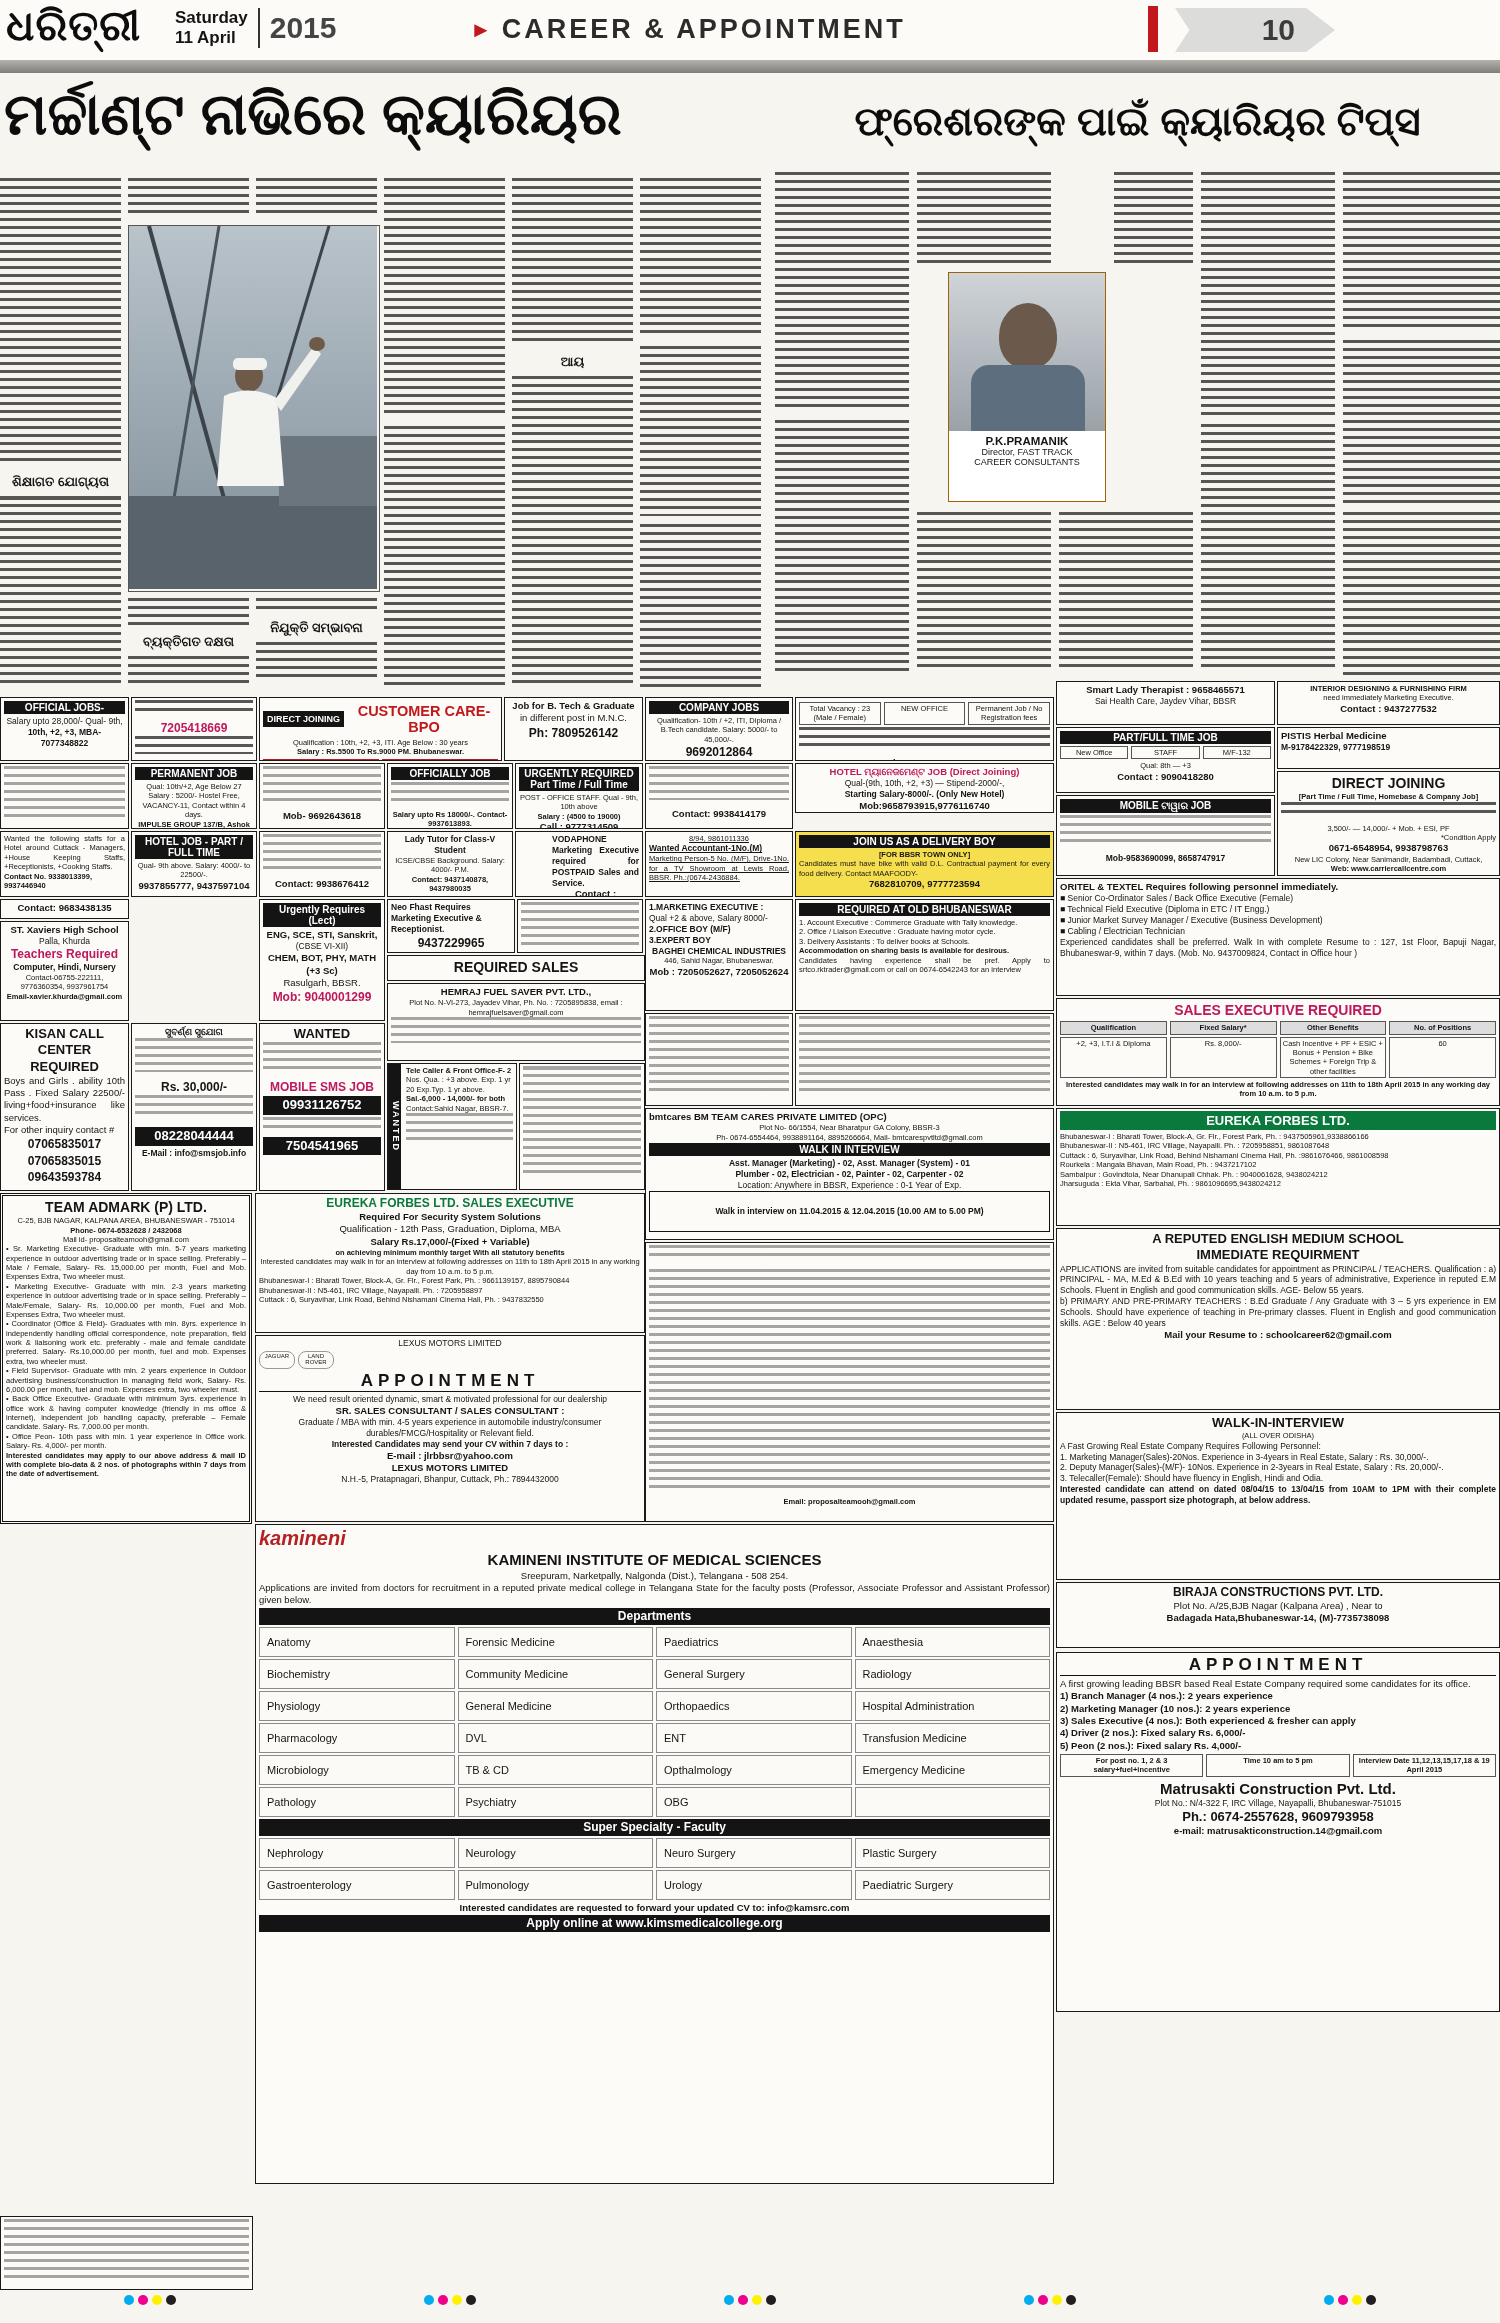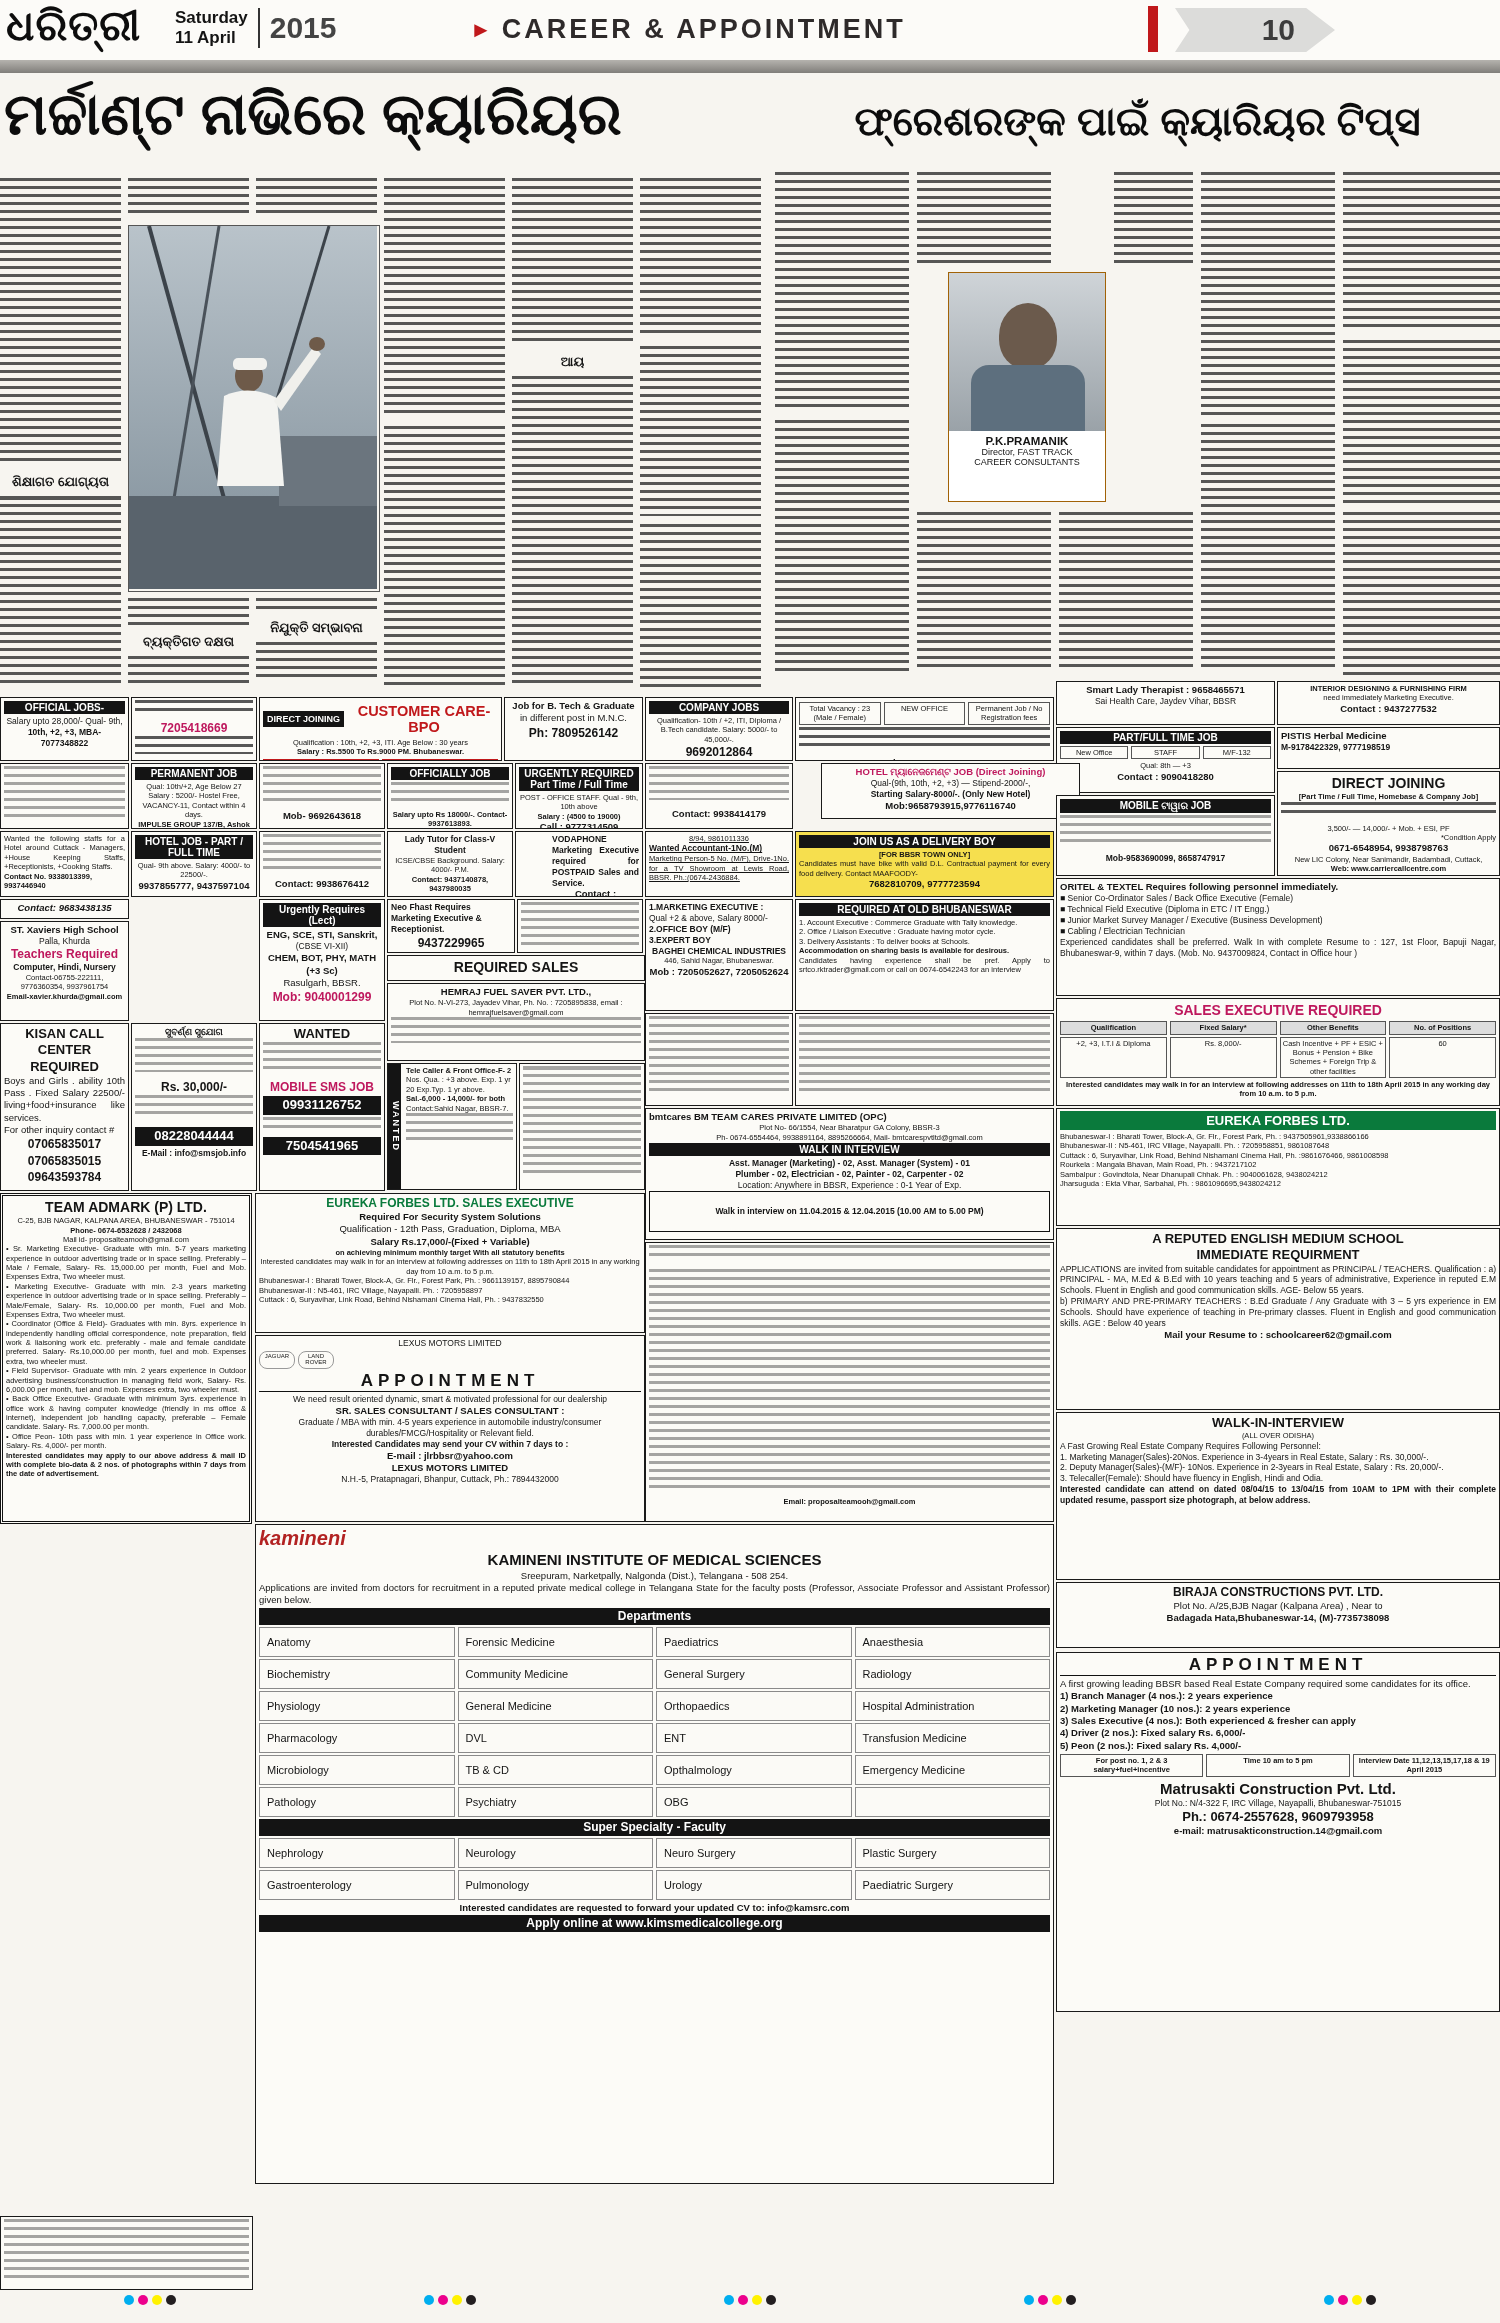--- a/index.html
+++ b/index.html
@@ -291,21 +291,21 @@
       <div class="ad " style="left: 515px; top: 763px; width: 128px; height: 66px;">
         <div class="bar">URGENTLY REQUIRED Part Time / Full Time</div>
         <div class="xxs c">POST - OFFICE STAFF. Qual - 9th, 10th above</div>
         <div class="xxs c b">Salary : (4500 to 19000)</div>
         <div class="s b c">Call : 9777314509</div>
       </div>
       <div class="ad " style="left: 645px; top: 763px; width: 148px; height: 66px;">
         <div class="sim light" style="height: 34px;"></div>
         <div class="s b c">Contact: 9938414179</div>
       </div>
-      <div class="ad " style="left: 821px; top: 763px; width: 259px; height: 56px;">
+      <div class="ad " style="left: 795px; top: 763px; width: 259px; height: 50px;">
         <div class="s b c red">HOTEL ମ୍ୟାନେଜମେଣ୍ଟ JOB (Direct Joining)</div>
         <div class="xs c">Qual-(9th, 10th, +2, +3) — Stipend-2000/-,</div>
         <div class="xs c b">Starting Salary-8000/-. (Only New Hotel)</div>
         <div class="s b c">Mob:9658793915,9776116740</div>
       </div>
       <div class="ad " style="left: 0px; top: 831px; width: 129px; height: 66px;">
         <div class="xxs j">Wanted the following staffs for a Hotel around Cuttack - Managers, +House Keeping Staffs, +Receptionists, +Cooking Staffs.</div>
         <div class="xxs b">Contact No. 9338013399, 9937446940</div>
       </div>
       <div class="ad " style="left: 131px; top: 831px; width: 126px; height: 66px;">
@@ -343,21 +343,21 @@
         <div class="xs b c">Mob-9583690099, 8658747917</div>
       </div>
       <div class="ad " style="left: 1056px; top: 878px; width: 444px; height: 118px;">
         <div class="s b">ORITEL &amp; TEXTEL Requires following personnel immediately.</div>
         <div class="xs">■ Senior Co-Ordinator Sales / Back Office Executive (Female)</div>
         <div class="xs">■ Technical Field Executive (Diploma in ETC / IT Engg.)</div>
         <div class="xs">■ Junior Market Survey Manager / Executive (Business Development)</div>
         <div class="xs">■ Cabling / Electrician Technician</div>
         <div class="xs j">Experienced candidates shall be preferred. Walk In with complete Resume to : 127, 1st Floor, Bapuji Nagar, Bhubaneswar-9, within 7 days. (Mob. No. 9437009824, Contact in Office hour )</div>
       </div>
-      <div class="ad " style="left: 0px; top: 899px; width: 129px; height: 20px; font-style: italic;">
+      <div class="ad " style="left: 0px; top: 899px; width: 129px; height: 20px;">
         <div class="s b c">Contact: 9683438135</div>
       </div>
       <div class="ad " style="left: 0px; top: 921px; width: 129px; height: 100px;">
         <div class="s b c">ST. Xaviers High School</div>
         <div class="xs c">Palla, Khurda</div>
         <div class="f12 b c red">Teachers Required</div>
         <div class="xs c b">Computer, Hindi, Nursery</div>
         <div class="xxs c">Contact-06755-222111, 9776360354, 9937961754</div>
         <div class="xxs c b">Email-xavier.khurda@gmail.com</div>
       </div>

